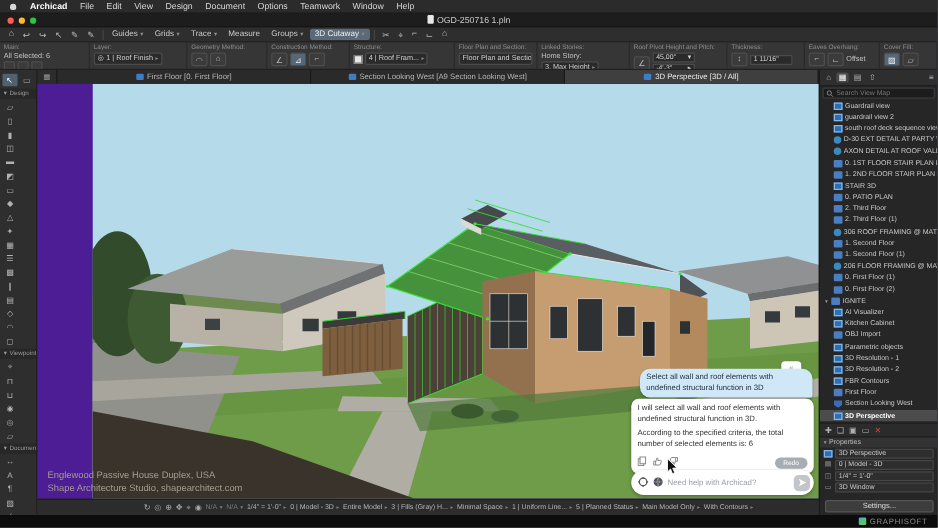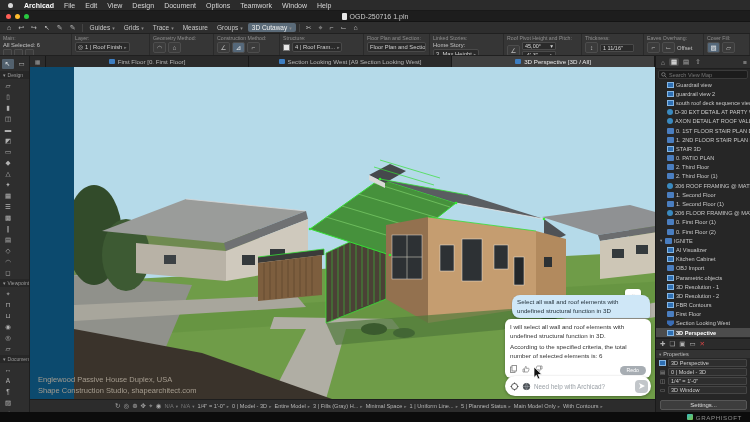--- a/index.html
+++ b/index.html
@@ -55,21 +55,21 @@
   .tab.active { background:#3f3f3f; color:#e9e9e9; }
   .tab-ic { width:6px; height:5px; background:#3d7ec2; border-radius:1px; flex:none;}
   
   .palette { position:absolute; left:0; top:56px; width:30px; height:356px; background:#2e2e2e; border-right:1px solid #1e1e1e; overflow:hidden;}
   .pal-top { display:flex; gap:1px; padding:2px 1px;}
   .pal-sec-h { font-size:5px; color:#9a9a9a; background:#272727; padding:1px 3px; display:flex; gap:2px; align-items:center;}
   .pal-grid { display:flex; flex-wrap:wrap; padding:1px;}
   .tool { width:13px; height:10px; display:flex; align-items:center; justify-content:center; font-size:6.5px; color:#b2b2b2; margin:0.5px; border-radius:1px;}
   .tool.sel { background:#52616e; color:#fff; }
   
-  .viewport { position:absolute; left:30px; top:67px; width:678px; height:332px; overflow:hidden; background:#0c4a6e;padding-left:44px;}
+  .viewport { position:absolute; left:30px; top:67px; width:678px; height:332px; overflow:hidden; background:#4c1d95;padding-left:44px;}
   .credits { position:absolute; left:8px; top:308px; font-size:7.5px; line-height:1.45; color:#a59c8f; }
   
   .chat-user { position:absolute; left:482px; top:228px; width:138px; background:#cfe7f7; border-radius:8px 8px 2px 8px;
     padding:3px 5px; font-size:6.2px; line-height:1.4; color:#24323c; box-shadow:0 1px 2px rgba(0,0,0,.25);}
   .chat-card { position:absolute; left:475px; top:252px; width:146px; background:#ffffff; border-radius:6px;
     padding:4px 5px 3px; font-size:6.2px; line-height:1.4; color:#333; box-shadow:0 1px 3px rgba(0,0,0,.3);}
   .chat-card p + p { margin-top:3px; }
   .chat-actions { display:flex; align-items:center; gap:5px; margin-top:4px; }
   .chat-redo { margin-left:auto; background:#a7adb3; color:#fff; border:none; border-radius:7px; font-size:5.2px; padding:1.5px 7px; font-family:inherit;}
   .chat-input { position:absolute; left:475px; top:309px; width:146px; height:20px; background:#fff; border-radius:10px;
@@ -442,21 +442,21 @@
       <ellipse cx="330" cy="266" rx="11" ry="5" fill="#426634"></ellipse>
       <ellipse cx="475" cy="248" rx="11" ry="5" fill="#3a5a2e"></ellipse>
       <ellipse cx="505" cy="243" rx="11" ry="5" fill="#426634"></ellipse>
       <ellipse cx="545" cy="238" rx="9" ry="4" fill="#3a5a2e"></ellipse>
 
       <polygon points="0,262 128,286 258,332 0,332" fill="#3a332b"></polygon>
     </svg>
 
     <div class="credits">
       <div>Englewood Passive House Duplex, USA</div>
-      <div>Shape Construction Studio, shapearchitect.com</div>
+      <div>Shape Architecture Studio, shapearchitect.com</div>
     </div>
 
     <div class="collapse-btn">«</div>
 
     <div class="chat-user">Select all wall and roof elements with undefined structural function in 3D</div>
 
     <div class="chat-card">
       <p>I will select all wall and roof elements with undefined structural function in 3D.</p>
       <p>According to the specified criteria, the total number of selected elements is: 6</p>
       <div class="chat-actions">

